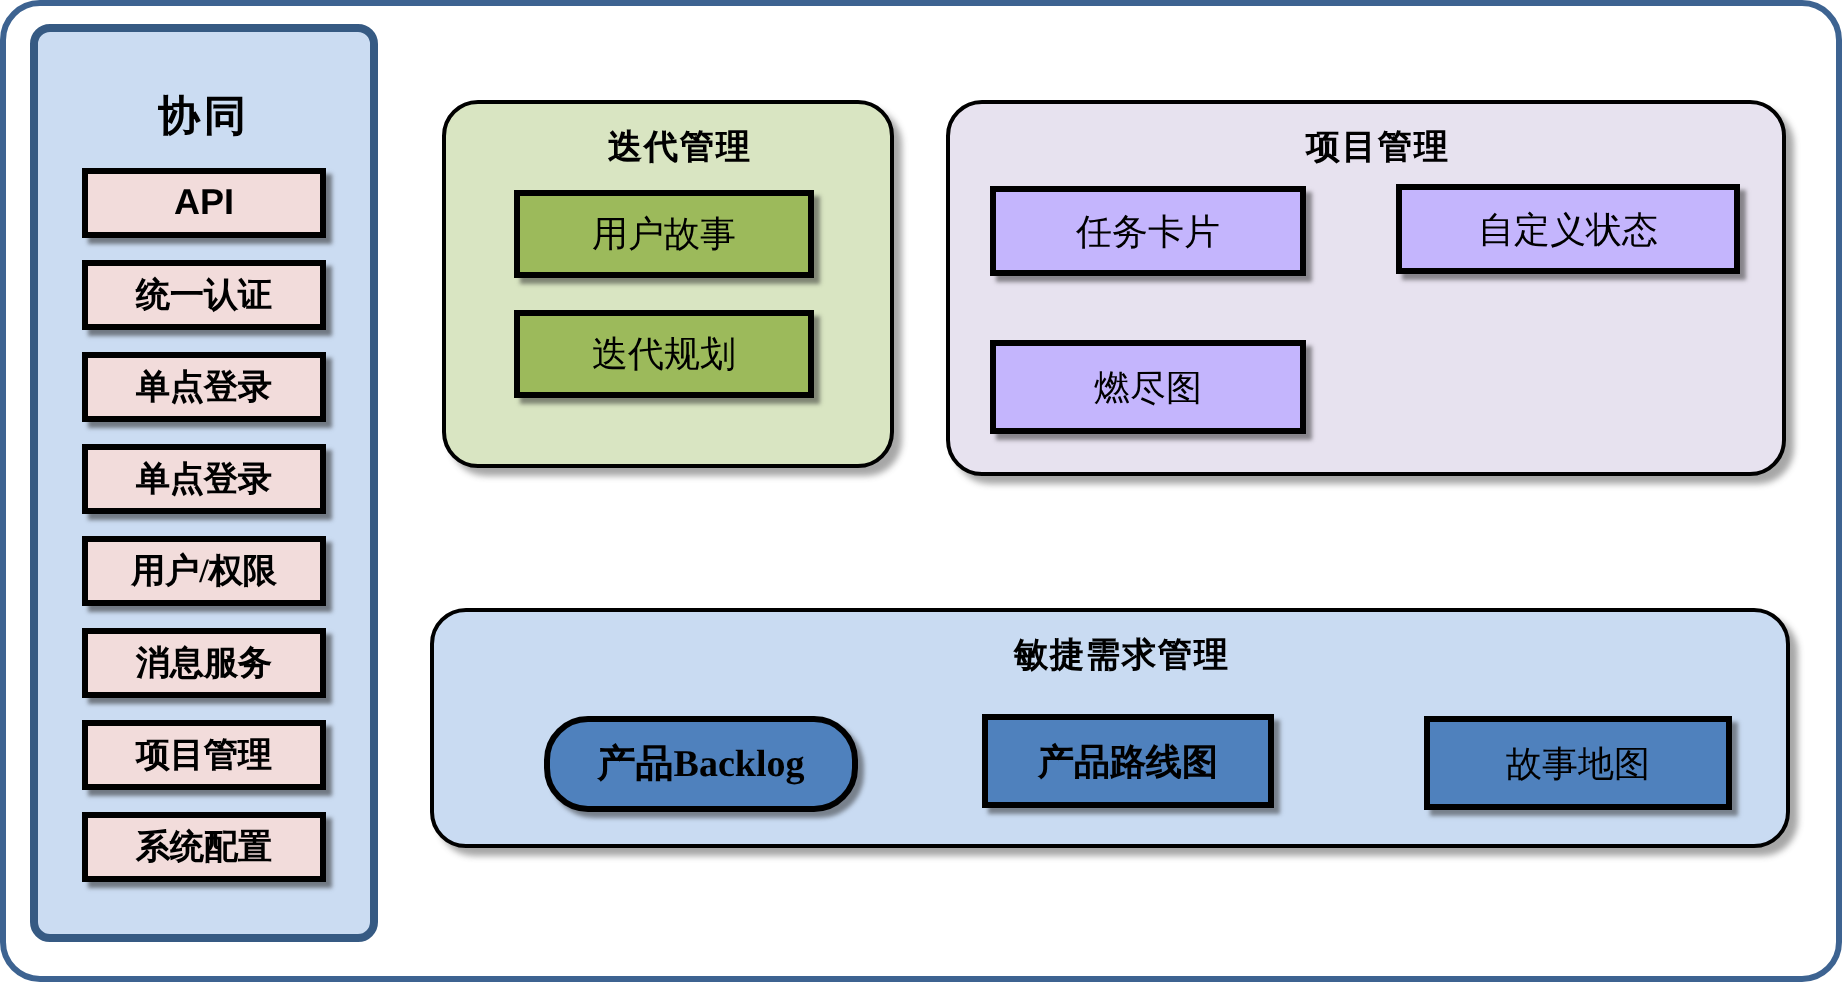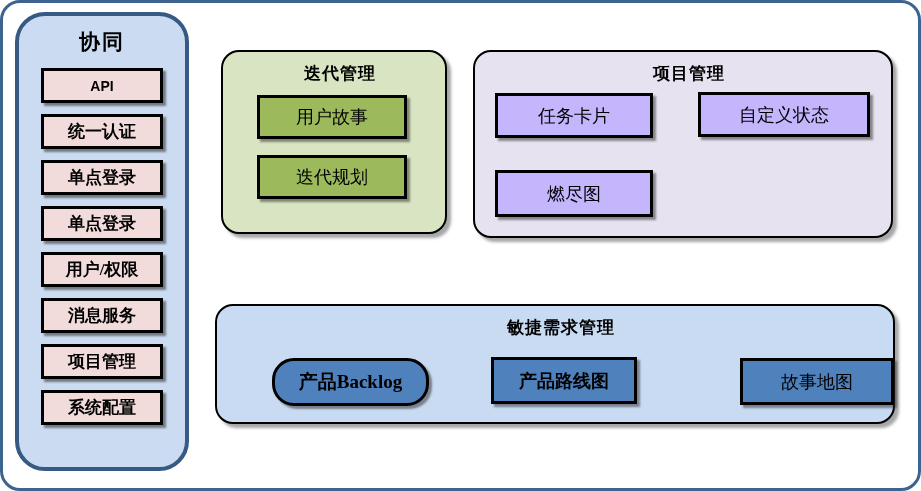--- a/index.html
+++ b/index.html
@@ -17,25 +17,25 @@
     overflow: hidden;
   }
 
   
   .sidebar {
     position: absolute;
     left: 12px; top: 9px;
     width: 174px; height: 459px;
     background: #cbdcf2;
     border: 4px solid #365a83;
-    border-radius: 30px;
+    border-radius: 10px;
     display: flex;
     flex-direction: column;
     align-items: center;
-    padding-top: 12px;
+    padding-top: 28px;
   }
   .sidebar-title {
     font-size: 21px;
     font-weight: bold;
     color: #000;
     letter-spacing: 2px;
     margin-bottom: 12px;
   }
   .s-item {
     width: 122px; height: 35px;
@@ -43,21 +43,21 @@
     border: 3px solid #000;
     box-shadow: 3px 3px 2px rgba(40,40,40,0.55);
     margin-bottom: 11px;
     display: flex; align-items: center; justify-content: center;
     font-family: "Liberation Serif", "DejaVu Serif", serif;
     font-size: 17px;
     font-weight: bold;
     color: #000;
     flex: 0 0 auto;
   }
-  .s-item.latin { font-family: "Liberation Sans", "DejaVu Sans", sans-serif; font-size: 14px; }
+  .s-item.latin { font-family: "Liberation Sans", "DejaVu Sans", sans-serif; font-size: 18px; }
 
   
   .panel {
     position: absolute;
     border: 2px solid #000;
     border-radius: 18px;
     box-shadow: 4px 4px 3px rgba(60,60,60,0.45);
   }
   .panel-title {
     position: absolute;
@@ -91,21 +91,21 @@
   .gb1 { left: 34px; top: 43px;  width: 150px; height: 44px; }
   .gb2 { left: 34px; top: 103px; width: 150px; height: 44px; }
   
   .pb1 { left: 20px;  top: 41px;  width: 158px; height: 45px; }
   .pb2 { left: 223px; top: 40px;  width: 172px; height: 45px; }
   .pb3 { left: 20px;  top: 118px; width: 158px; height: 47px; }
   .pb4 { left: 223px; top: 123px; width: 177px; height: 47px; }
   
   .bb1 { left: 55px;  top: 52px; width: 157px; height: 48px; font-weight: bold; font-size: 19px; border-radius: 22px; }
   .bb2 { left: 274px; top: 51px; width: 146px; height: 47px; font-weight: bold; }
-  .bb3 { left: 495px; top: 52px; width: 154px; height: 47px; margin-left: 28px; }
+  .bb3 { left: 495px; top: 52px; width: 154px; height: 47px; }
 </style>
 </head>
 <body>
 
 <div class="canvas">
 
   <div class="sidebar">
     <div class="sidebar-title">协同</div>
     <div class="s-item latin">API</div>
     <div class="s-item">统一认证</div>

